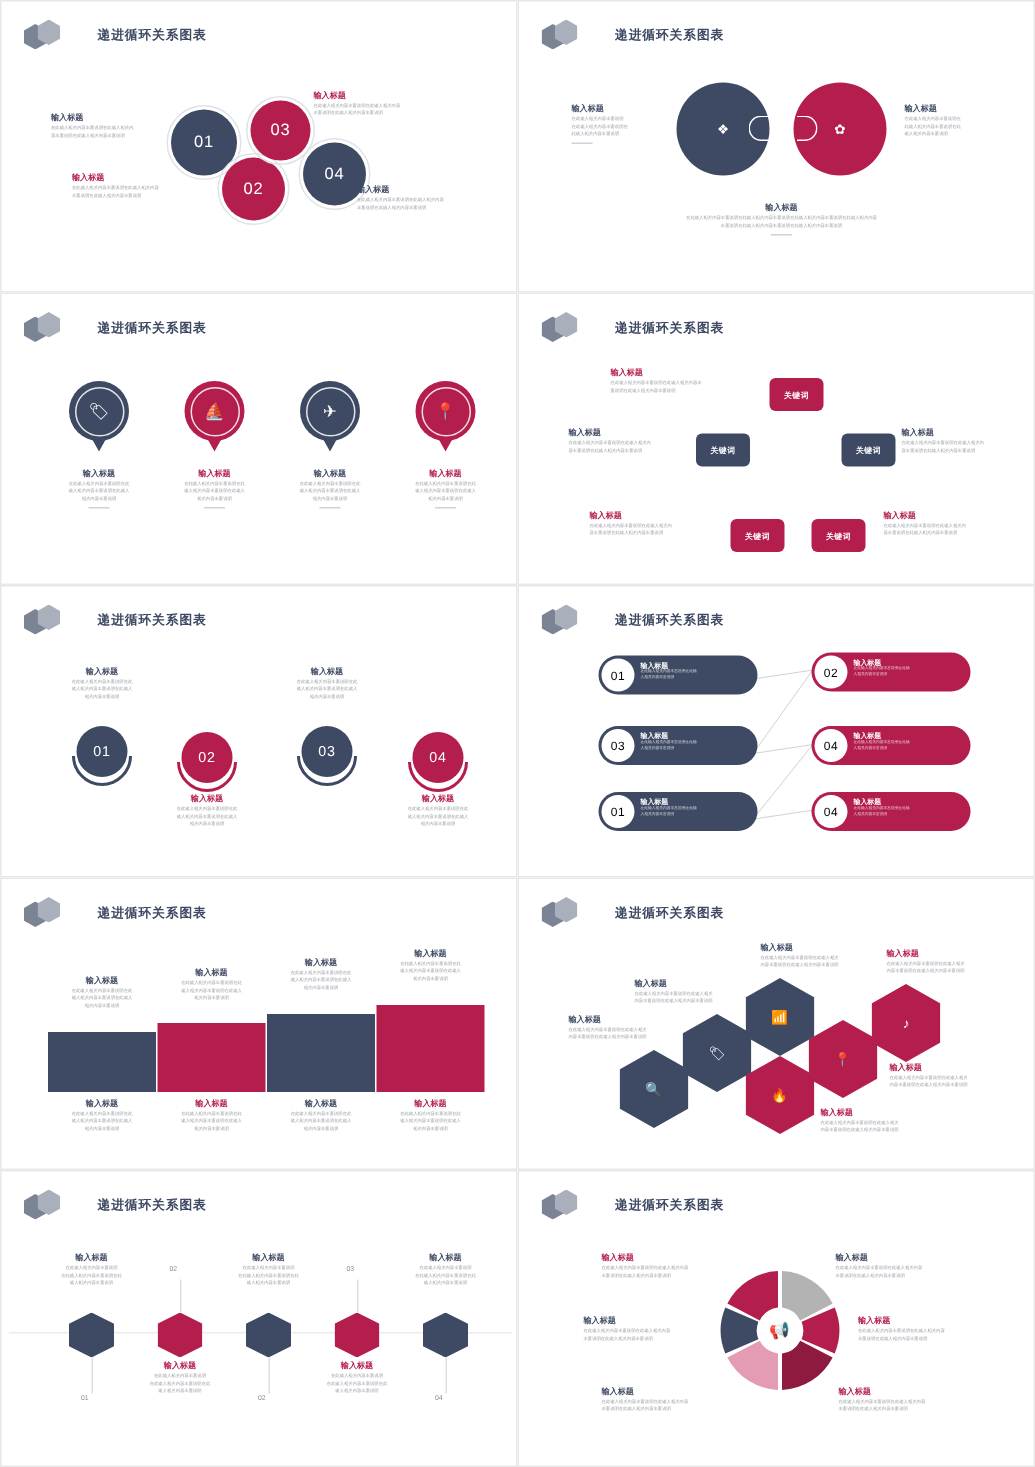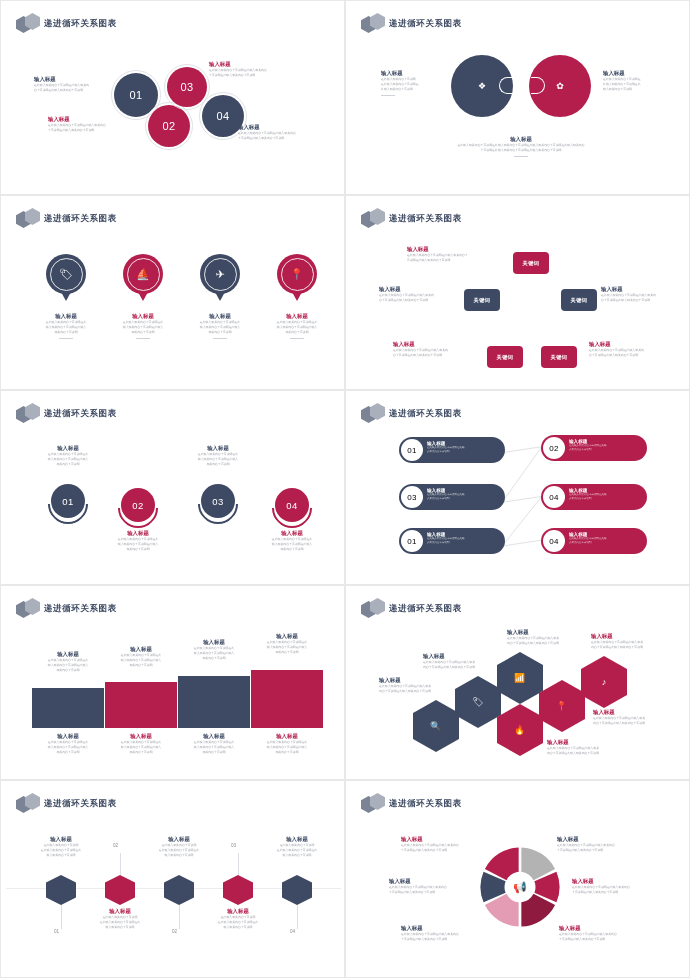--- a/index.html
+++ b/index.html
@@ -17,21 +17,21 @@
   }
   .slide{
     position:relative;
     background:#fff;
     border:1px solid #e8e8e8;
     overflow:hidden;
   }
   .slide-inner{ position:absolute; inset:4px 5px 6px 5px; }
 
   
-  .hdr{ position:absolute; left:10px; top:8px; display:flex; align-items:center; gap:0;justify-content:flex-end; }
+  .hdr{ position:absolute; left:10px; top:8px; display:flex; align-items:center; gap:21px;justify-content:flex-end; }
   .logo{ position:relative; width:28px; height:22px; }
   .hexa{ position:absolute; width:15px; height:17px; background:#9aa1ae;
          clip-path:polygon(50% 0,100% 25%,100% 75%,50% 100%,0 75%,0 25%); }
   .hexa.b{ left:0; top:3px; background:#7b8494; }
   .hexa.a{ left:9px; top:0px; background:#aab0bb; }
   .hdr-title{ font-size:8.5px; color:#3e4a63; font-weight:bold; letter-spacing:.6px; white-space:nowrap; }
 
   
   .tt{ font-size:5.4px; font-weight:bold; line-height:1.5; white-space:nowrap; }
   .tt.navy{ color:#3e4a63; }

